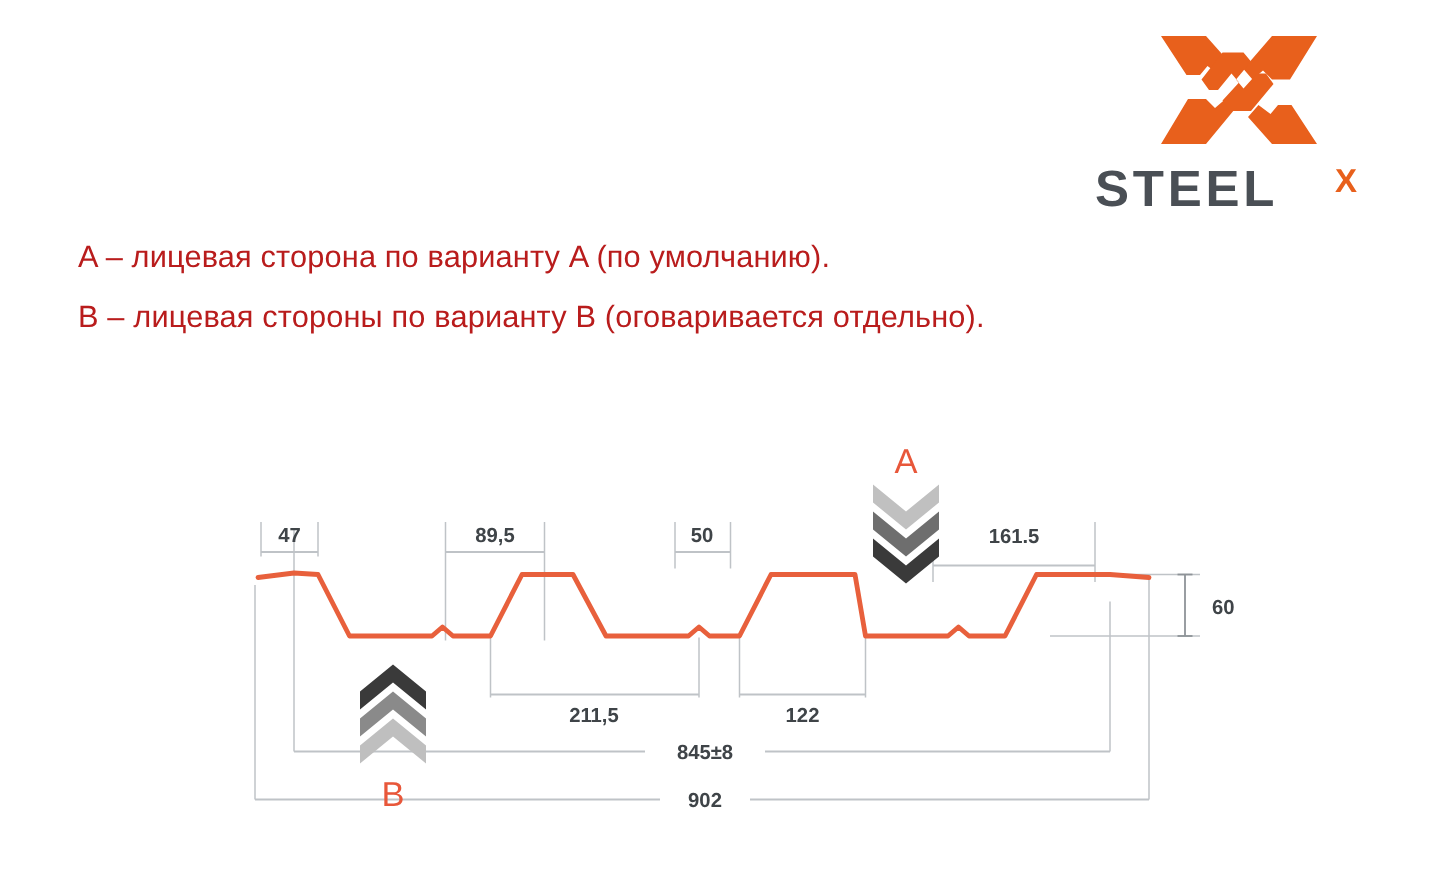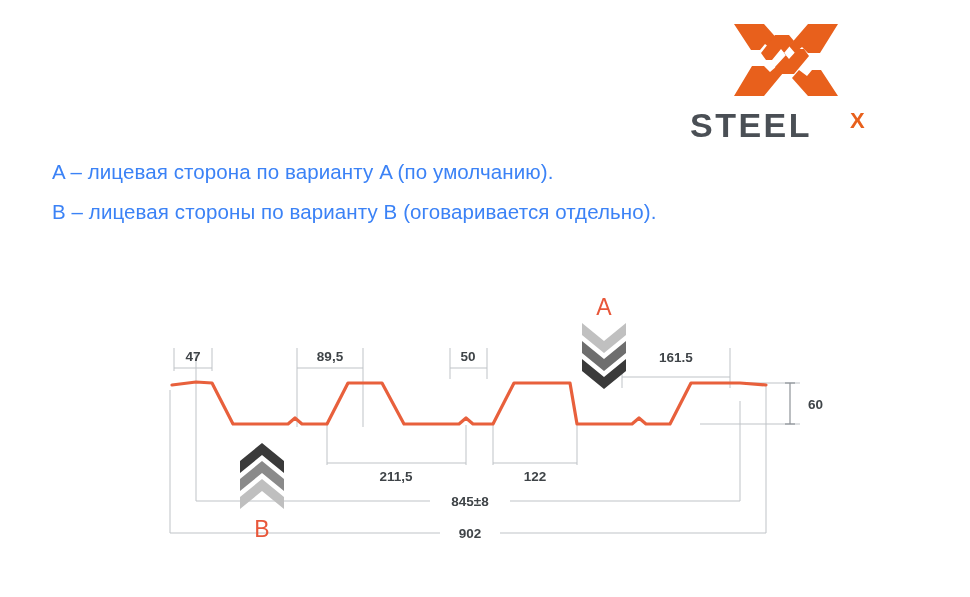--- a/index.html
+++ b/index.html
@@ -12,21 +12,21 @@
     height: 597px;
     position: relative;
     overflow: hidden;
     font-family: "Liberation Sans", sans-serif;
     background: #ffffff;
   }
 
   
   #logo-block {
     position: absolute;
-    left: 690px;
+    left: 730px;
     top: 18px;
     width: 200px;
     height: 128px;
   }
   #logo-mark {
     position: absolute;
     left: 42px;
     top: 0px;
     width: 108px;
     height: 84px;
@@ -36,21 +36,21 @@
     left: 0px;
     top: 88px;
     width: 200px;
     height: 40px;
   }
 
   
   .caption-line {
     position: absolute;
     left: 52px;
-    color: #3b82f6;
+    color: #b91c1c;
     font-size: 20.5px;
     font-family: "Liberation Sans", sans-serif;
     font-weight: 400;
     letter-spacing: 0.1px;
     white-space: nowrap;
   }
   #caption-line-0 { top: 160px; }
   #caption-line-1 { top: 200px; }
 
   

